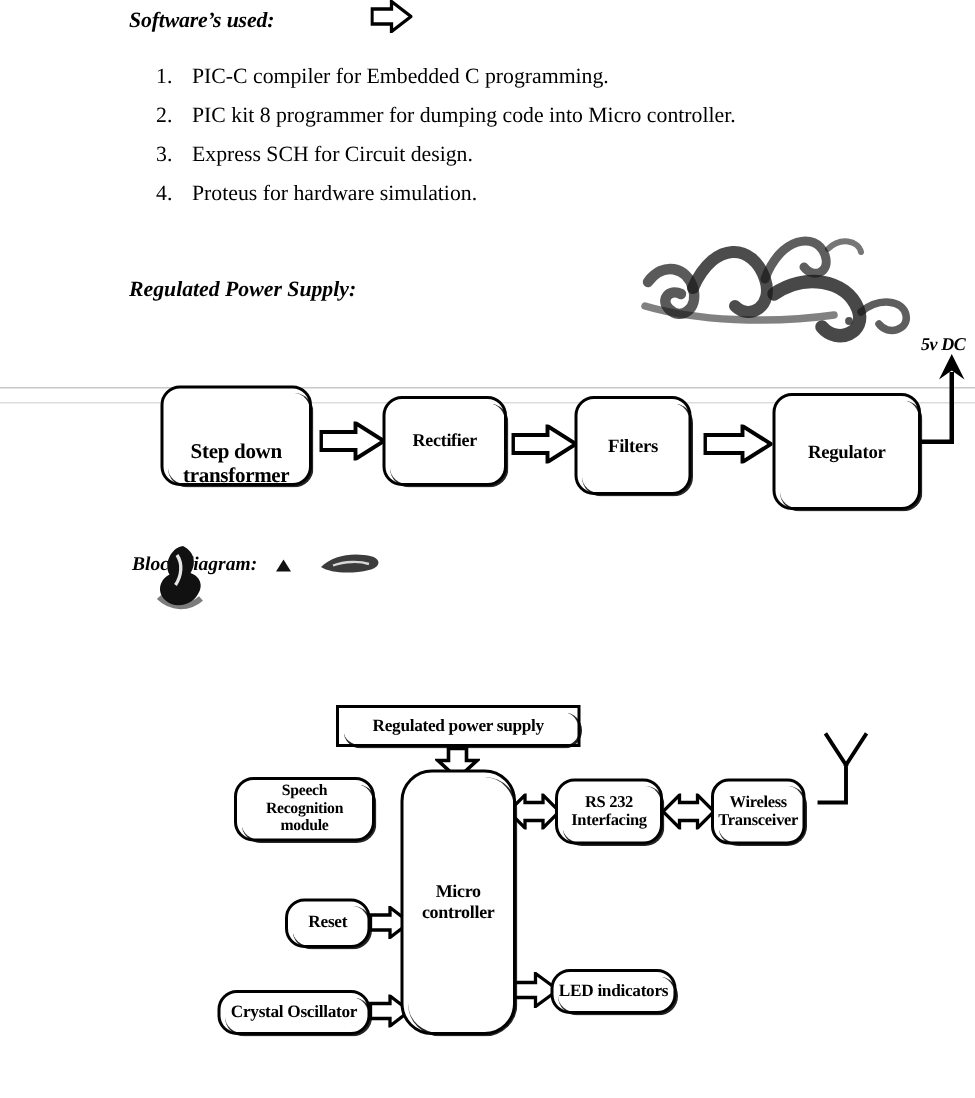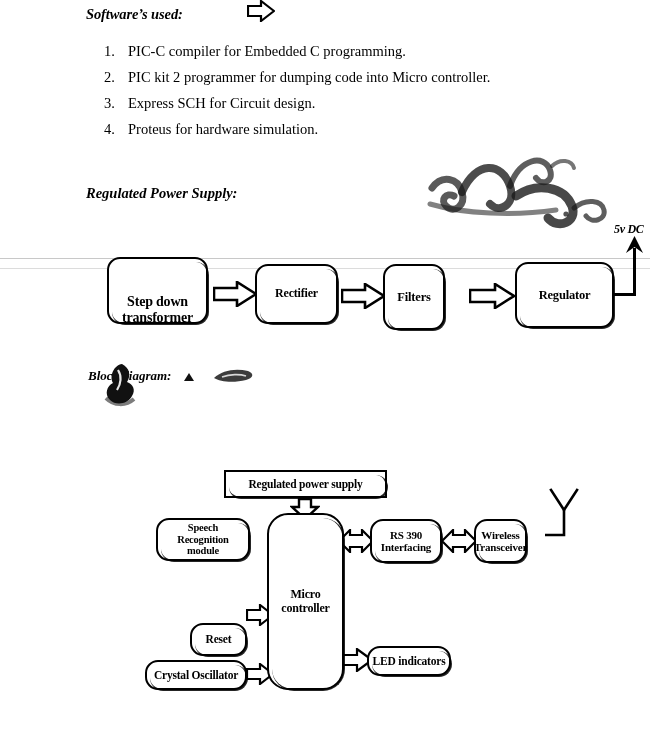--- a/index.html
+++ b/index.html
@@ -163,21 +163,21 @@
 
   <div class="txt" id="sw-heading">Software’s used:</div>
 
   <ul id="sw-list">
     <li>
       <span class="num">1.</span>
       <span>PIC-C compiler for Embedded C programming.</span>
     </li>
     <li>
       <span class="num">2.</span>
-      <span>PIC kit 2 programmer for dumping code into Micro controller.</span>
+      <span>PIC kit 8 programmer for dumping code into Micro controller.</span>
     </li>
     <li>
       <span class="num">3.</span>
       <span> Express SCH for Circuit design.</span>
     </li>
     <li>
       <span class="num">4.</span>
       <span>Proteus for hardware simulation.</span>
     </li>
   </ul>
@@ -210,31 +210,31 @@
   <div class="box" style="left:255px; top:264px; width:83px; height:60px;">
     <span class="lbl" style="font-size:12px;">Rectifier</span>
   </div>
 
   <div class="arrow-r" style="left:341px; top:283px;">
     <svg width="44" height="26" viewBox="0 0 44 26">
       <path d="M1 7 L24 7 L24 1 L43 13 L24 25 L24 19 L1 19 Z" fill="#ffffff" stroke="#000" stroke-width="2.6" stroke-linejoin="miter"></path>
     </svg>
   </div>
 
-  <div class="box" style="left:383px; top:264px; width:62px; height:66px;">
+  <div class="box" style="left:383px; top:264px; width:78px; height:66px;">
     <span class="lbl" style="font-size:12.5px;">Filters</span>
   </div>
 
   <div class="arrow-r" style="left:469px; top:283px;">
     <svg width="46" height="26" viewBox="0 0 46 26">
       <path d="M1 7 L26 7 L26 1 L45 13 L26 25 L26 19 L1 19 Z" fill="#ffffff" stroke="#000" stroke-width="2.6" stroke-linejoin="miter"></path>
     </svg>
   </div>
 
-  <div class="box" style="left:515px; top:262px; width:99px; height:66px;">
+  <div class="box" style="left:515px; top:262px; width:99px; height:78px;">
     <span class="lbl" style="font-size:12.5px;">Regulator</span>
   </div>
 
   <div class="line-h" style="left:612px; top:293px; width:24px; height:3px;"></div>
   <div class="line-v" style="left:633px; top:248px; width:3px; height:48px;"></div>
   <svg class="arrow-u" style="left:626px; top:236px;" width="18" height="20">
     <path d="M8.5 0 L17 17 L8.5 11 L0 17 Z" fill="#000"></path>
   </svg>
   <div class="txt" id="five-volt-label">5v DC</div>
 
@@ -267,47 +267,47 @@
     <span class="lbl" style="font-size:12px;">Micro controller</span>
   </div>
 
   <div class="box" style="left:156px; top:518px; width:94px; height:43px;">
     <span class="lbl" style="font-size:10.5px;">Speech Recognition module</span>
   </div>
   <svg class="arrow-r" style="left:247px" width="28" height="22">
     <path d="M1 6 L14 6 L14 1 L27 11 L14 21 L14 16 L1 16 Z" fill="#ffffff" stroke="#000" stroke-width="2.2" stroke-linejoin="miter"></path>
   </svg>
 
-  <div class="box" style="left:190px; top:623px; width:57px; height:33px;">
+  <div class="box" style="left:190px; top:599px; width:57px; height:33px;">
     <span class="lbl" style="font-size:11.5px;">Reset</span>
   </div>
   <svg class="arrow-r" width="28" height="22" style="position:absolute;left:246px;top:604px;">
     <path d="M1 6 L14 6 L14 1 L27 11 L14 21 L14 16 L1 16 Z" fill="#ffffff" stroke="#000" stroke-width="2.2" stroke-linejoin="miter"></path>
   </svg>
 
   <div class="box" style="left:145px; top:660px; width:102px; height:30px;">
     <span class="lbl" style="font-size:11.5px;">Crystal Oscillator</span>
   </div>
   <svg class="arrow-r" width="28" height="22" style="position:absolute;left:246px;top:663px;">
     <path d="M1 6 L14 6 L14 1 L27 11 L14 21 L14 16 L1 16 Z" fill="#ffffff" stroke="#000" stroke-width="2.2" stroke-linejoin="miter"></path>
   </svg>
 
   <svg class="arrow-l" width="36" height="24" style="position:absolute;left:338px;top:529px;">
     <path d="M12 6 L24 6 L24 1 L35 12 L24 23 L24 18 L12 18 L12 23 L1 12 L12 1 Z" fill="#ffffff" stroke="#000" stroke-width="2.2" stroke-linejoin="miter"></path>
   </svg>
 
   <div class="box" style="left:370px; top:519px; width:72px; height:44px;">
-    <span class="lbl" style="font-size:11px;">RS 390 Interfacing</span>
+    <span class="lbl" style="font-size:11px;">RS 232 Interfacing</span>
   </div>
 
   <svg class="arrow-l" width="36" height="24" style="position:absolute;left:441px;top:529px;">
     <path d="M12 6 L24 6 L24 1 L35 12 L24 23 L24 18 L12 18 L12 23 L1 12 L12 1 Z" fill="#ffffff" stroke="#000" stroke-width="2.2" stroke-linejoin="miter"></path>
   </svg>
 
-  <div class="box" style="left:474px; top:519px; width:53px; height:44px;">
+  <div class="box" style="left:474px; top:519px; width:63px; height:44px;border-radius:12px;">
     <span class="lbl" style="font-size:11px;">Wireless Transceiver</span>
   </div>
 
   <svg class="arrow-u" width="46" height="62" style="position:absolute;left:545px;top:488px;">
     <path d="M6 2 L19 22 M32 2 L19 22 M19 22 L19 47 L1 47" fill="none" stroke="#000" stroke-width="2.6" stroke-linecap="square"></path>
   </svg>
 
   <svg class="arrow-r" width="32" height="24" style="position:absolute;left:341px;top:648px;">
     <path d="M1 7 L16 7 L16 1 L31 12 L16 23 L16 17 L1 17 Z" fill="#ffffff" stroke="#000" stroke-width="2.2" stroke-linejoin="miter"></path>
   </svg>

